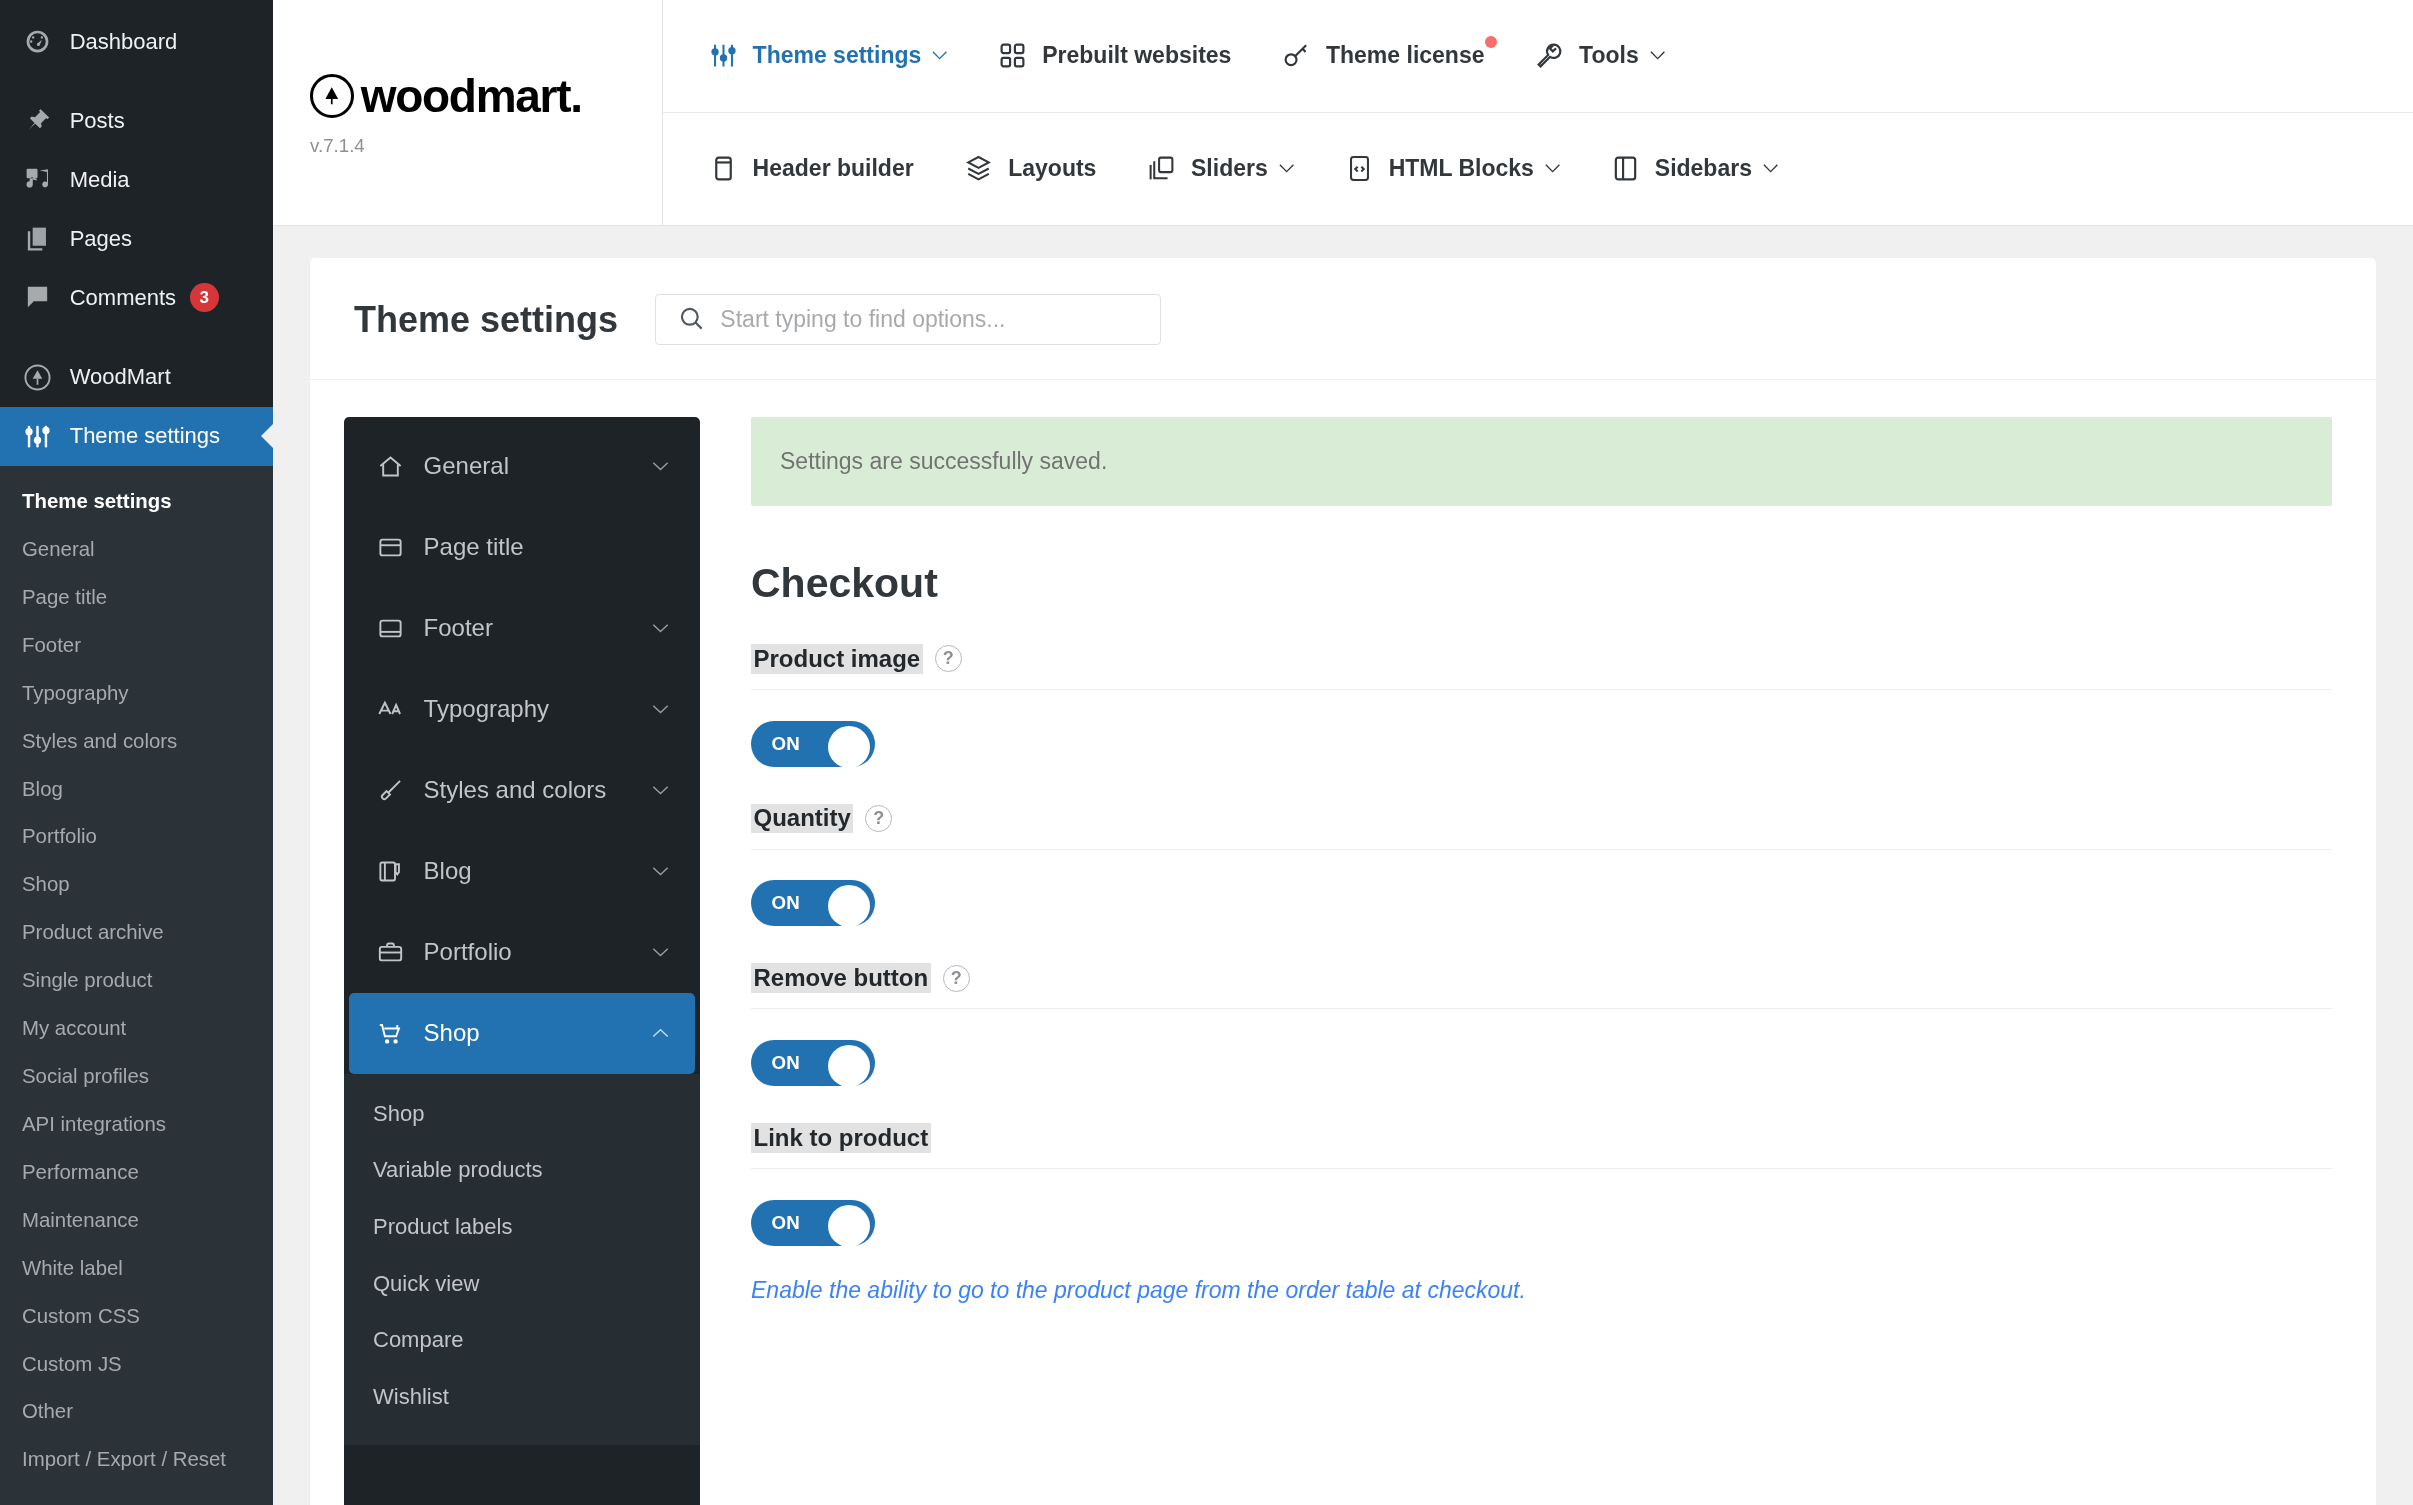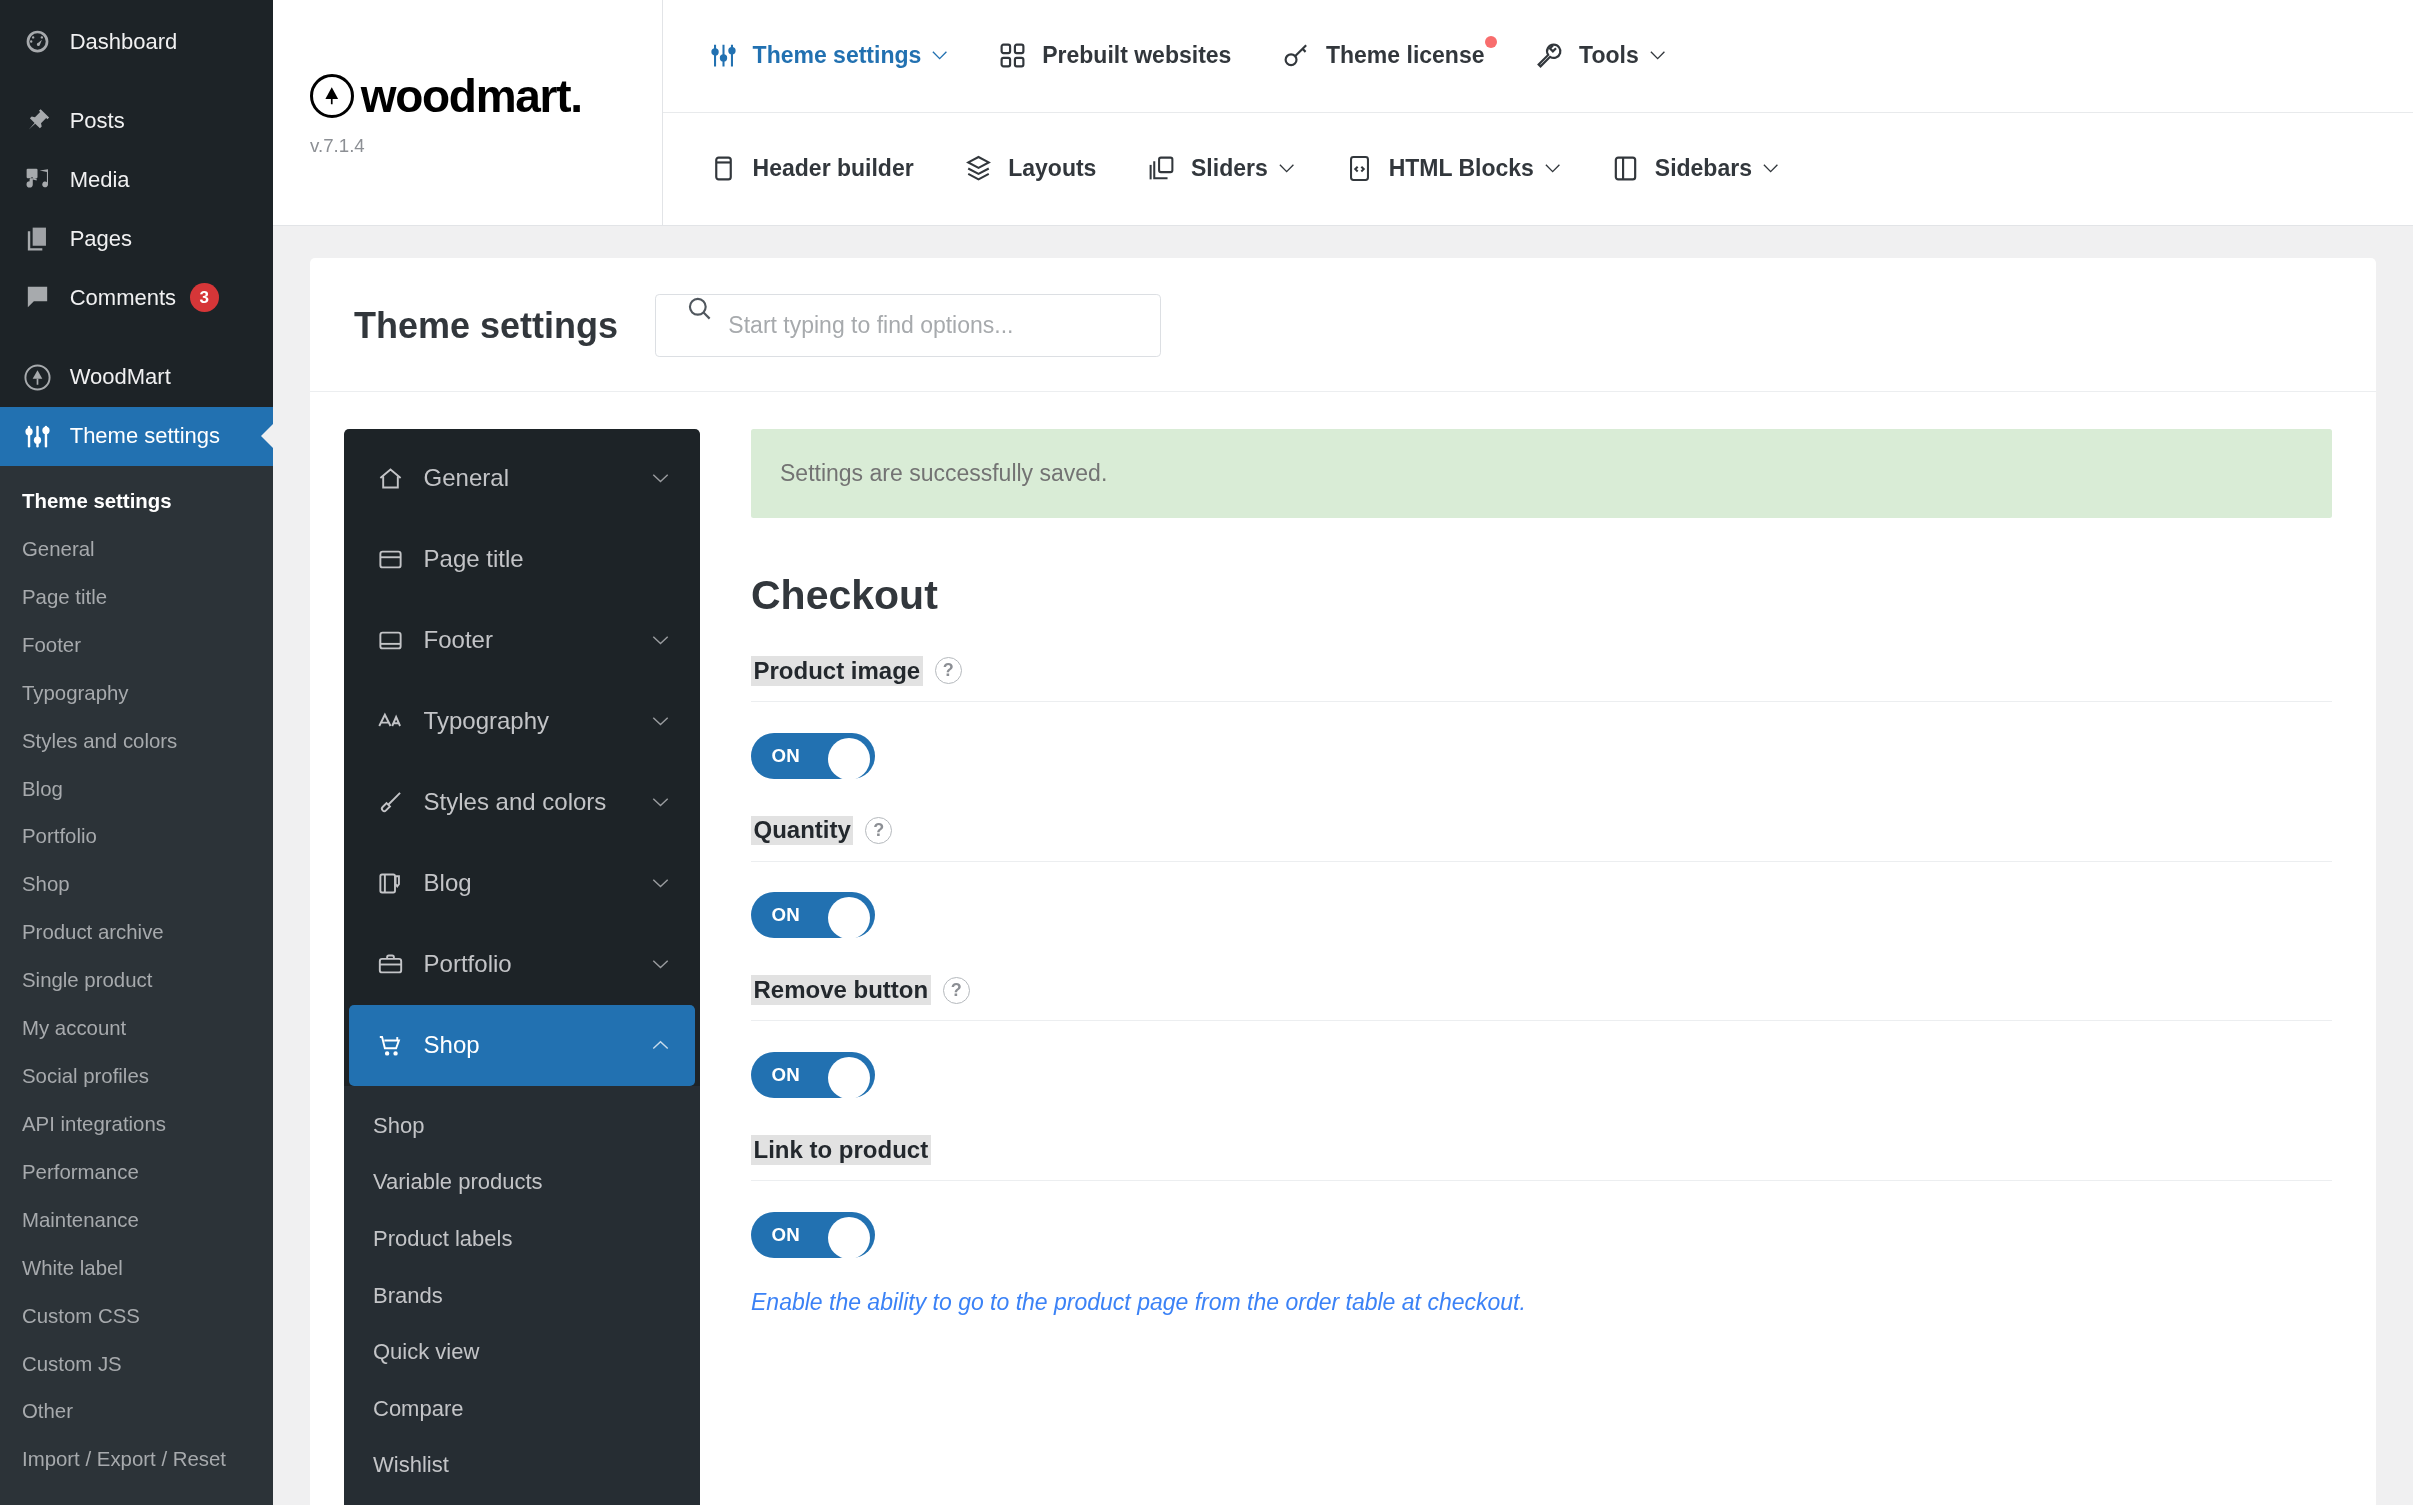--- a/index.html
+++ b/index.html
@@ -129,23 +129,23 @@
   .wm-card-head {
     display: flex; align-items: center;
     padding: 36px 44px 34px 44px;
     border-bottom: 0.8px solid #eceef0;
   }
   .wm-page-title {
     font-size: 36px; font-weight: 700; color: #32373c;
     margin-right: 37px; white-space: nowrap;
   }
   .wm-search {
-    width: 506px; height: 63px;
+    width: 506px; height: 51px;
     border: 0.8px solid #dcdfe3; border-radius: 4.2px;
-    display: flex; padding: 0 30px;
+    display: flex; align-items: center; padding: 0 22px;
   }
   .wm-search svg { width: 27px; height: 27px; flex: 0 0 27px; color:#50575e; }
   .wm-search input {
     border: 0; outline: 0; margin-left: 15.3px;
     font-size: 23px; color: #50575e; width: 100%;
     font-family: "Liberation Sans", sans-serif; background: transparent;
   }
   .wm-search input::placeholder { color: #a7aaad; }
   .wm-presets {
     margin-left: auto;
@@ -630,21 +630,20 @@
               <svg viewBox="0 0 20 12" fill="none" stroke="currentColor" stroke-width="1.7">
                   <path d="M1.5 10l8.5-8 8.5 8"></path>
                 </svg>
             </span>
           </div>
 
           <div class="opt-sub">
             <div class="opt-sub-item">Shop</div>
             <div class="opt-sub-item">Variable products</div>
             <div class="opt-sub-item">Product labels</div>
-            <div class="opt-sub-item">Brands</div>
             <div class="opt-sub-item">Quick view</div>
             <div class="opt-sub-item">Compare</div>
             <div class="opt-sub-item">Wishlist</div>
           </div>
         </nav>
 
         <div class="opt-panel">
 
           <div class="notice-success">Settings are successfully saved.</div>
 

